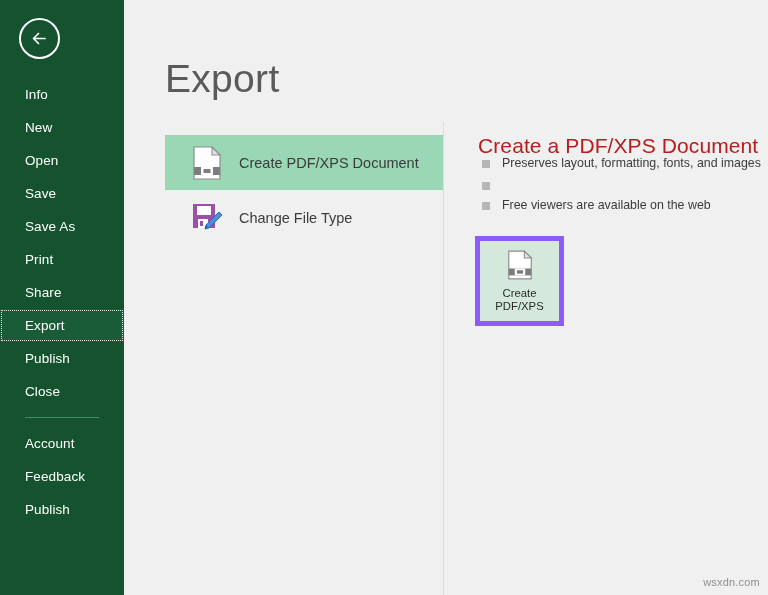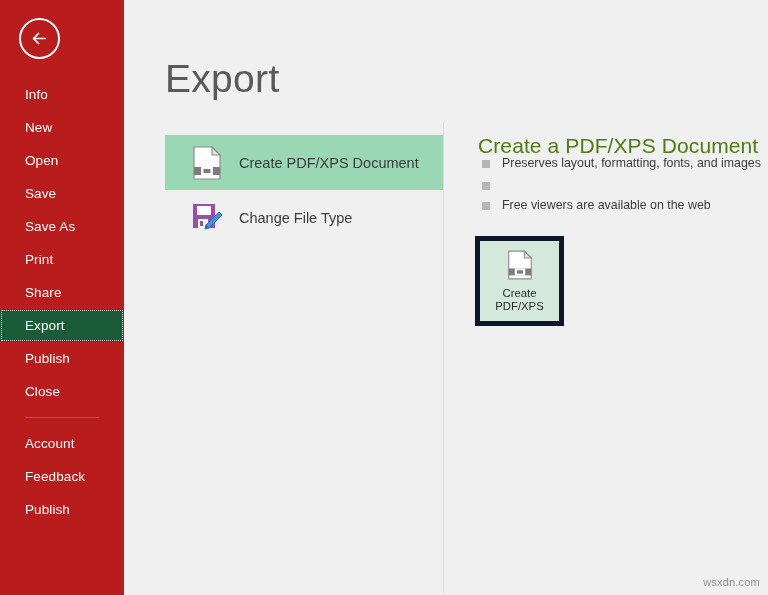--- a/index.html
+++ b/index.html
@@ -15,21 +15,21 @@
     position: relative;
     -webkit-font-smoothing: antialiased;
   }
 
   
   #backstage-sidebar {
     position: absolute;
     left: 0; top: 0;
     width: 124px;
     height: 595px;
-    background: #b91c1c;
+    background: #14532d;
     box-sizing: border-box;
   }
 
   #back-button {
     position: absolute;
     left: 19px;
     top: 18px;
     width: 41px;
     height: 41px;
     border-radius: 50%;
@@ -129,21 +129,21 @@
 
   
   #detail-panel {
     position: absolute;
     left: 354px;
     top: 135px;
     width: 290px;
   }
   #detail-heading {
     font-size: 21px;
-    color: #4d7c0f;
+    color: #b91c1c;
     font-weight: 400;
     letter-spacing: .1px;
     white-space: nowrap;
     line-height: 1;
   }
   #feature-list {
   }
   .feature-item {
     display: flex;
     align-items: flex-start;
@@ -165,21 +165,21 @@
     line-height: 1.15;
   }
 
   
   #action-highlight {
     position: absolute;
     left: 475px;
     top: 236px;
     width: 89px;
     height: 90px;
-    border: 5px solid #0f172a;
+    border: 5px solid #8b5cf6;
     box-sizing: border-box;
     background: #d4e9dc;
   }
   #create-pdf-button {
     position: absolute;
     left: 0; top: 0;
     width: 79px;
     height: 80px;
     background: #d4e9dc;
     display: flex;

